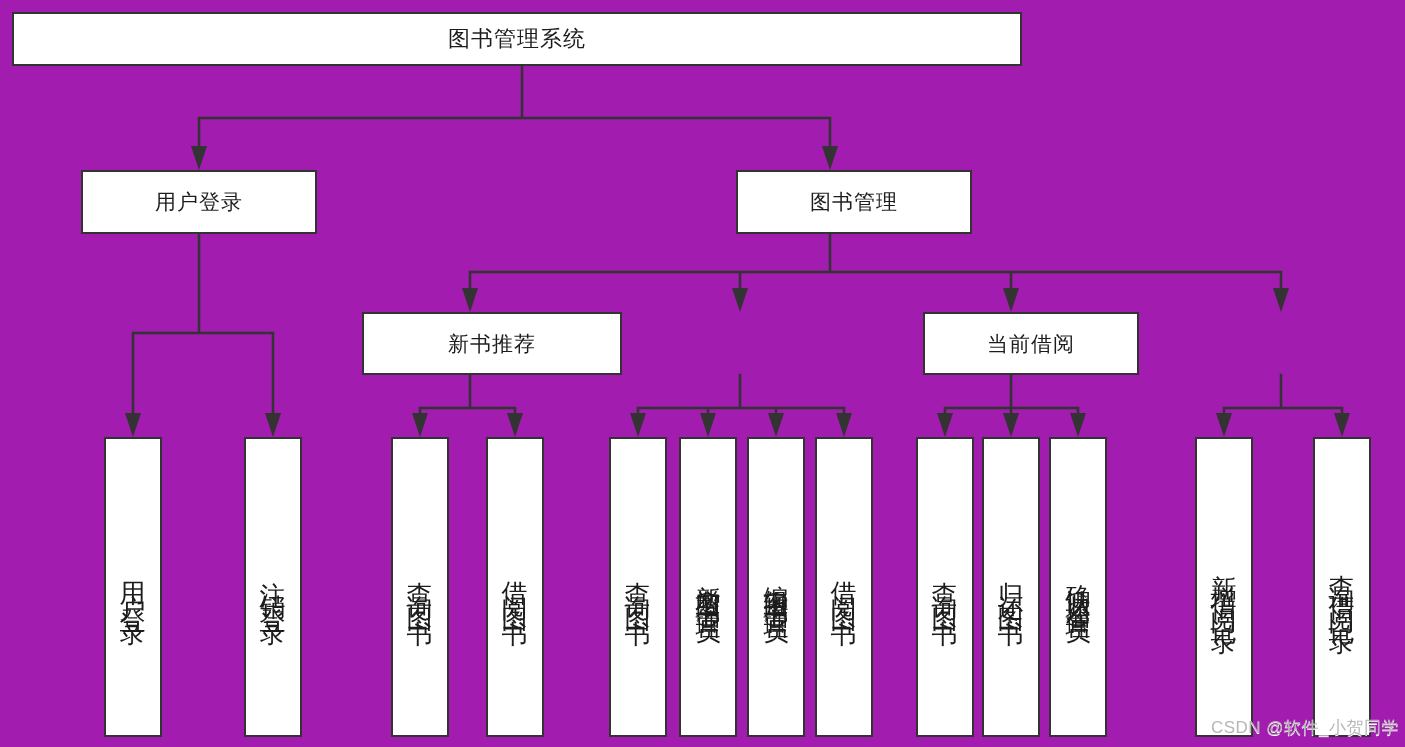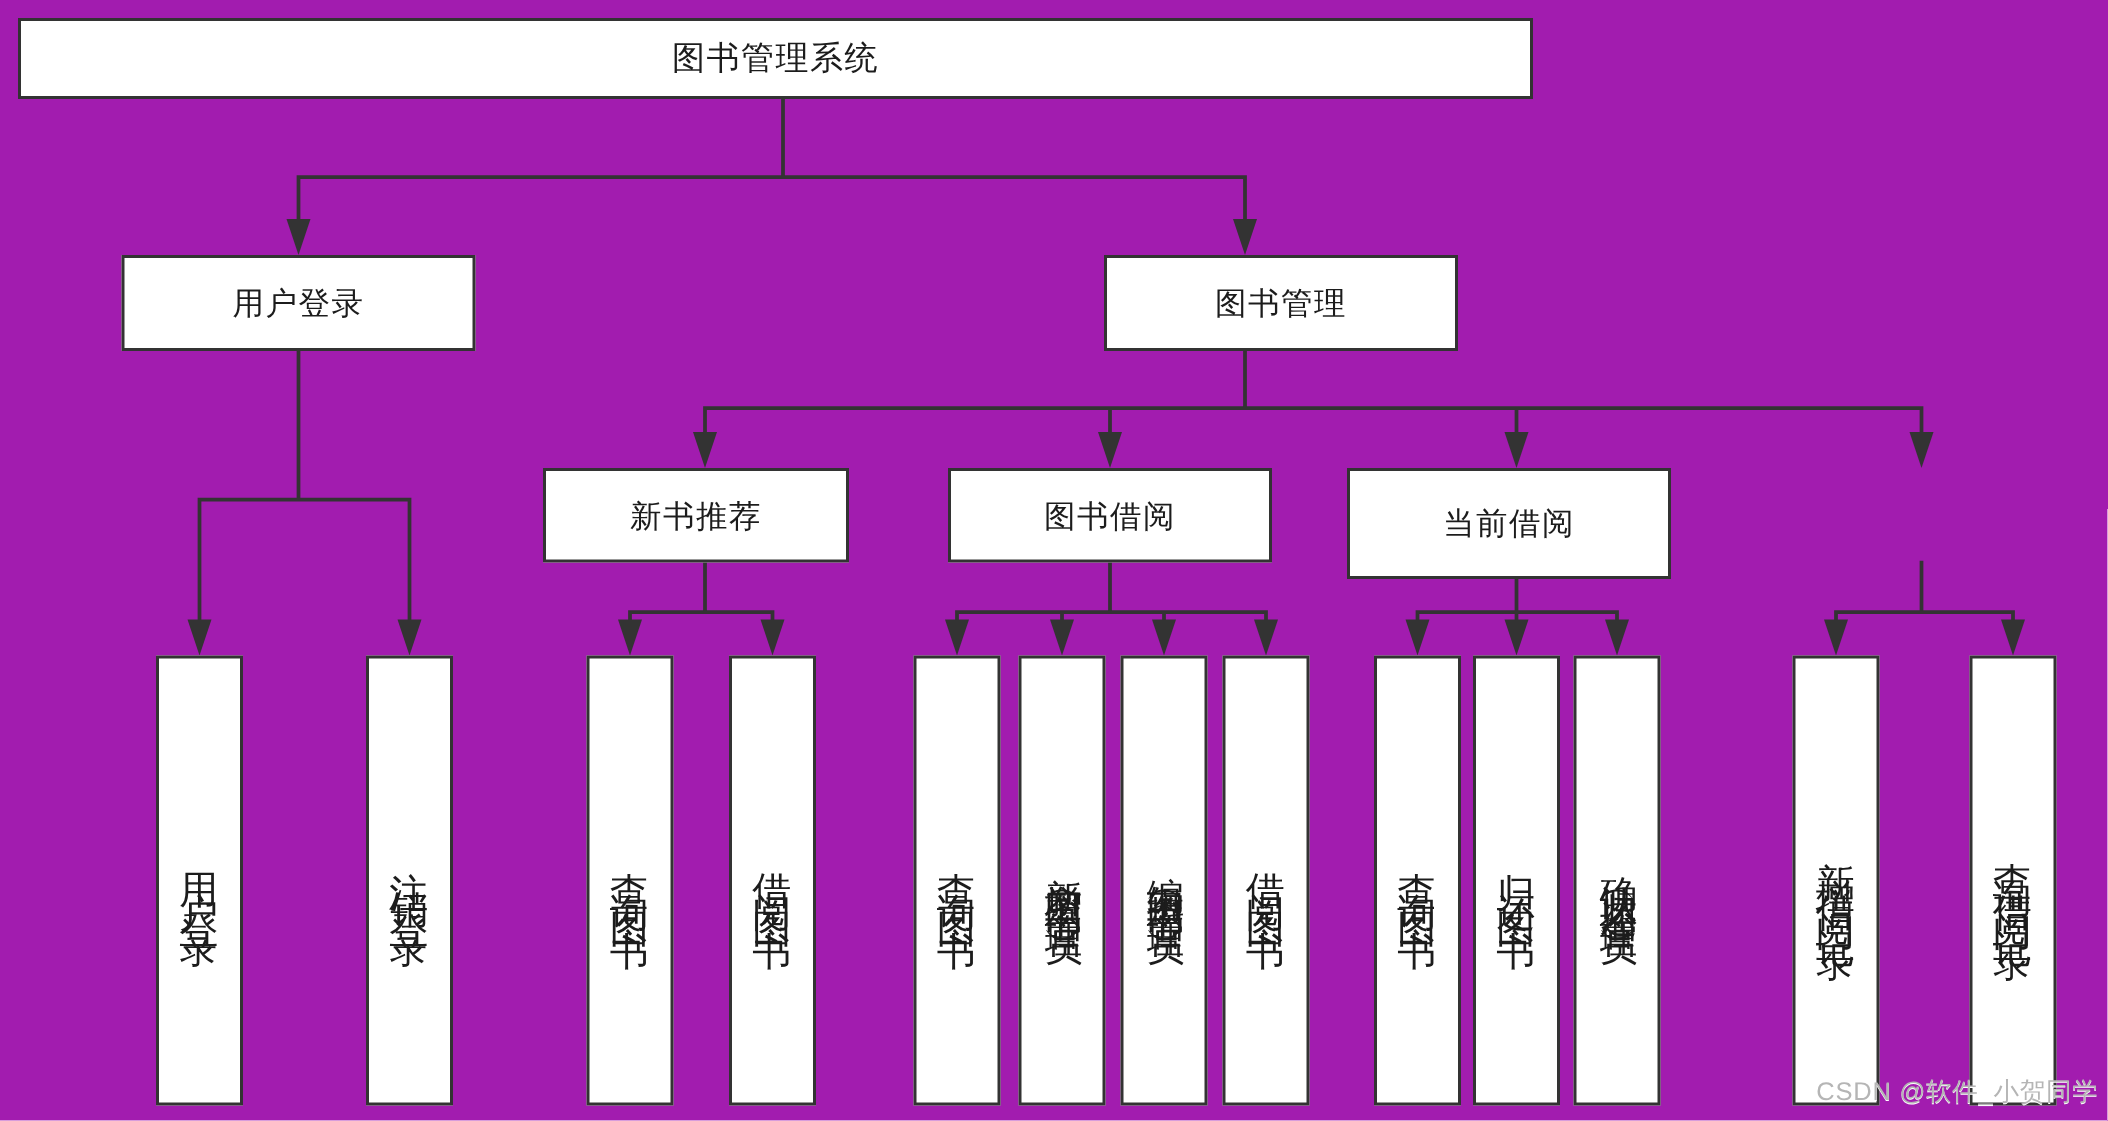--- a/index.html
+++ b/index.html
@@ -75,27 +75,24 @@
     <span class="hlabel">图书管理系统</span>
   </div>
 
   <div class="box" style="left:81px;top:170px;width:236px;height:64px">
     <span class="hlabel">用户登录</span>
   </div>
   <div class="box" style="left:736px;top:170px;width:236px;height:64px">
     <span class="hlabel">图书管理</span>
   </div>
 
-  <div class="box" style="left:362px;top:312px;width:204px;height:63px">
+  <div class="box" style="left:362px;top:312px;width:260px;height:63px">
     <span class="hlabel">新书推荐</span>
   </div>
-  <div class="box" style="left:632px;top:312px;width:216px;height:63px">
-    <span class="hlabel">图书借阅</span>
-  </div>
-  <div class="box" style="left:898px;top:312px;width:216px;height:74px">
+  <div class="box" style="left:923px;top:312px;width:216px;height:63px">
     <span class="hlabel">当前借阅</span>
   </div>
 
   <div class="box leaf gap-lg" style="left:104px;top:437px;width:58px;height:300px">
     <span>用户登录</span>
   </div>
   <div class="box leaf gap-lg" style="left:244px;top:437px;width:58px;height:300px">
     <span>注销登录</span>
   </div>
 

